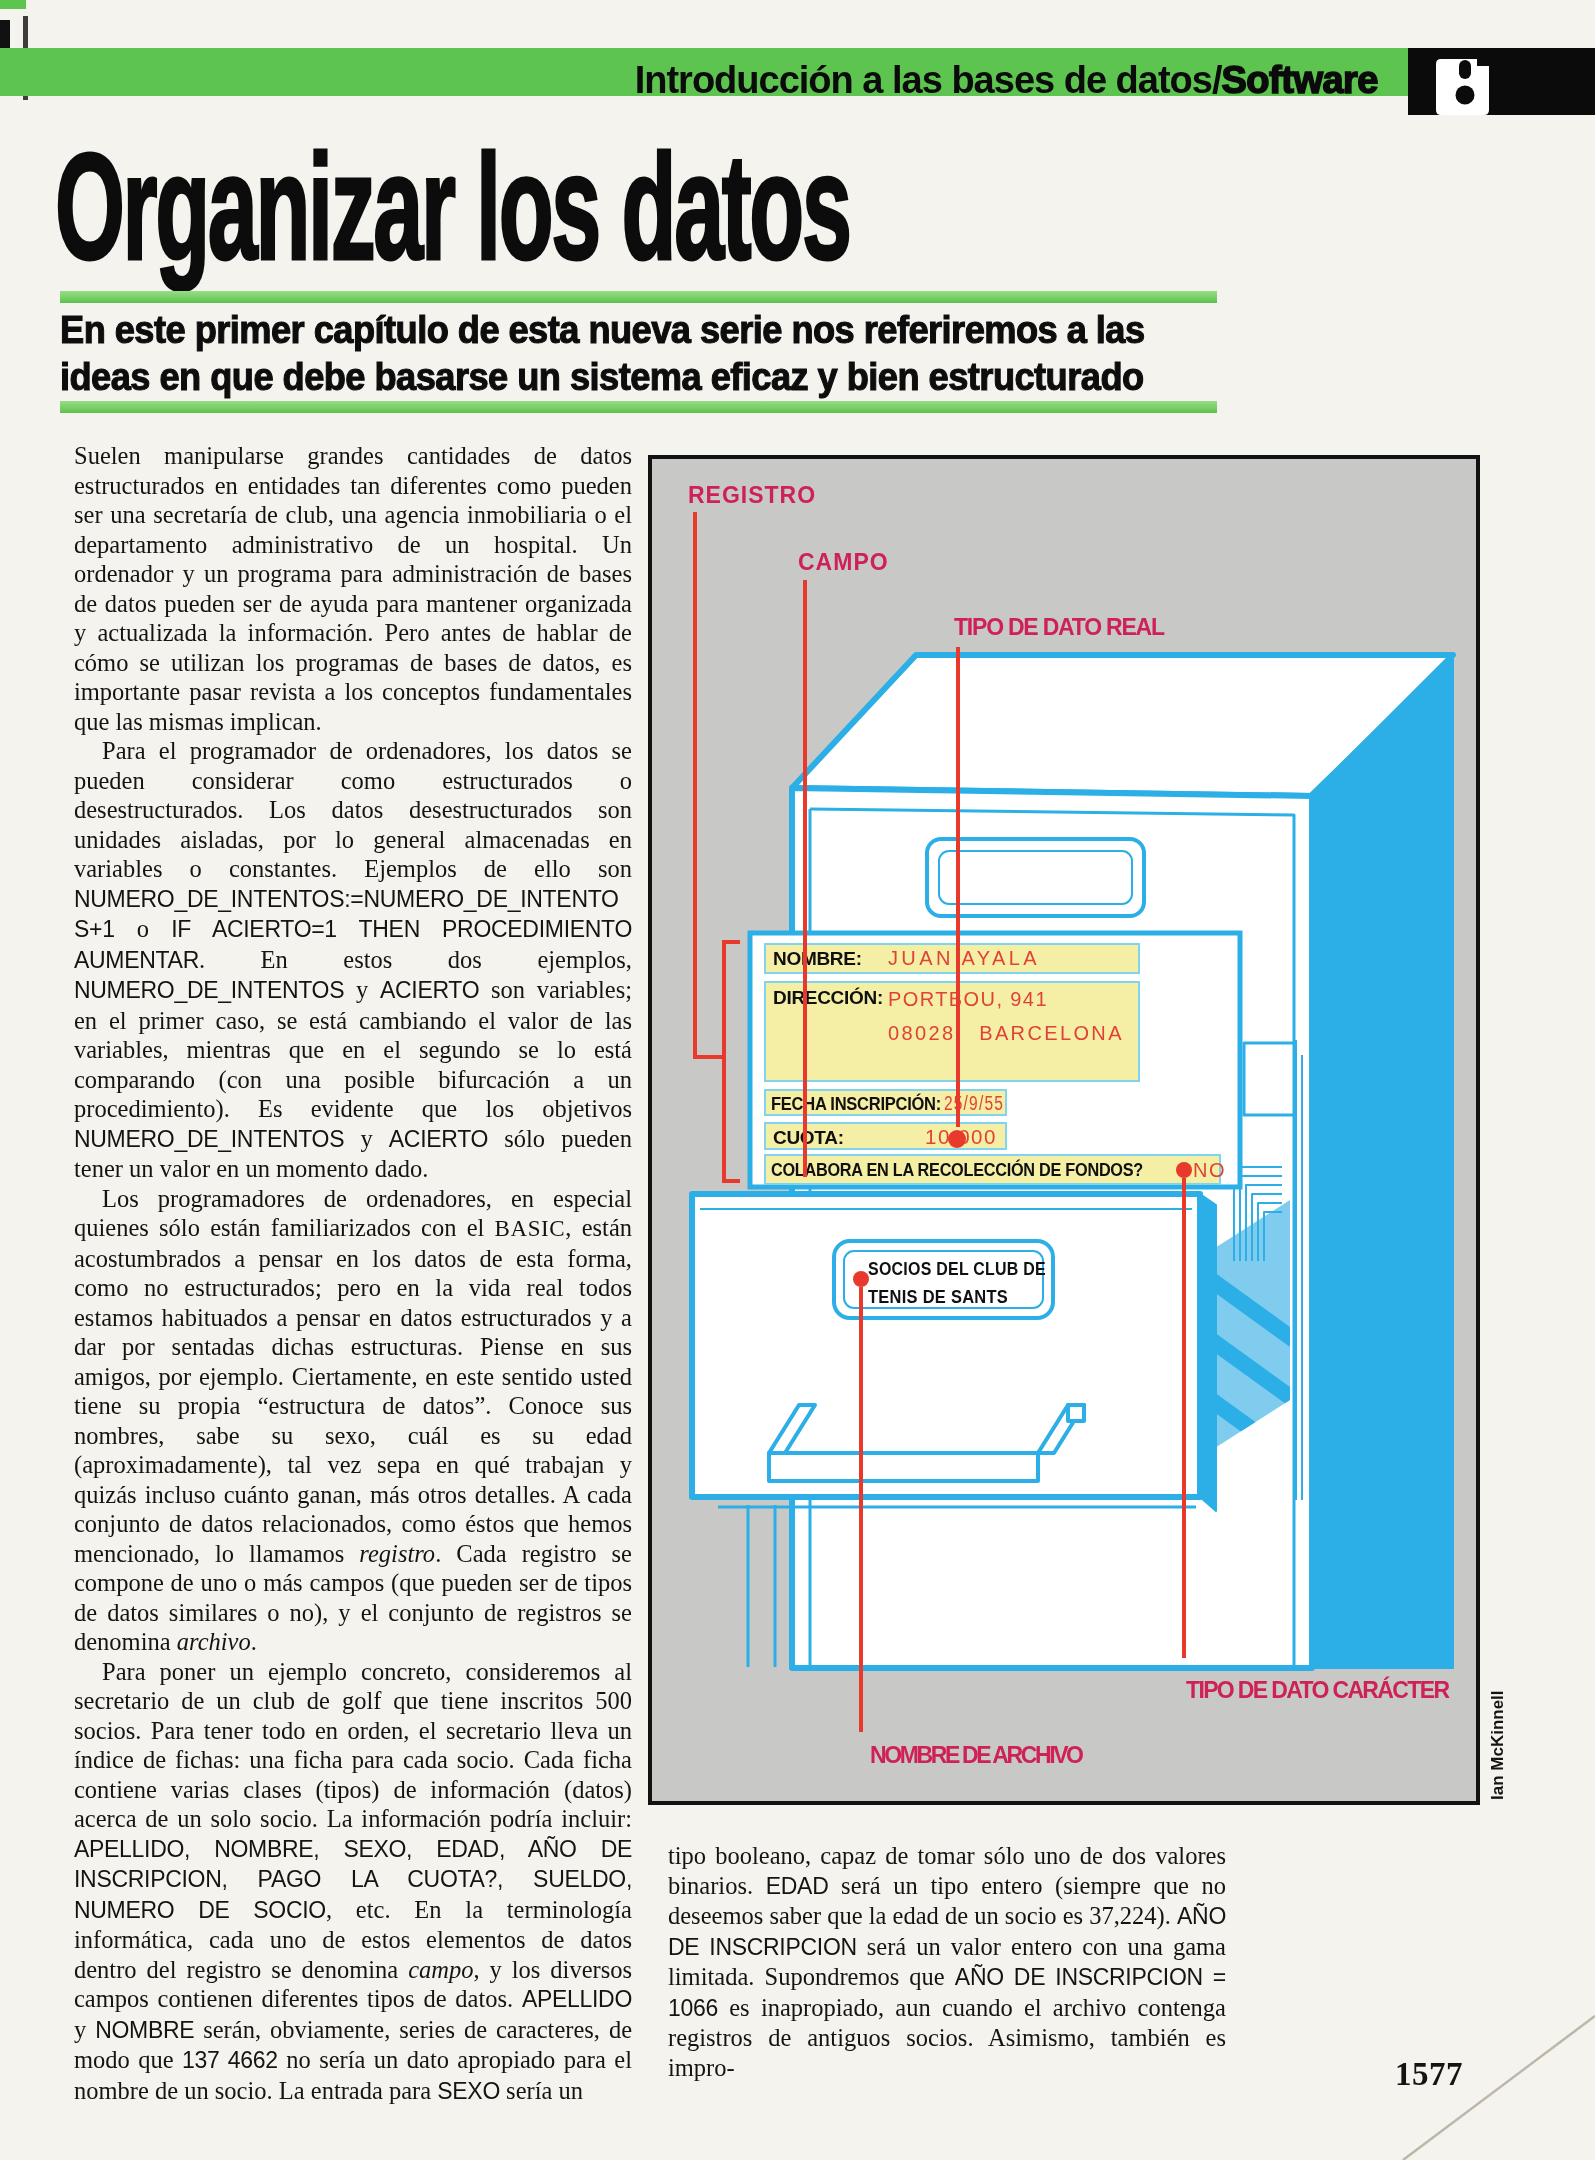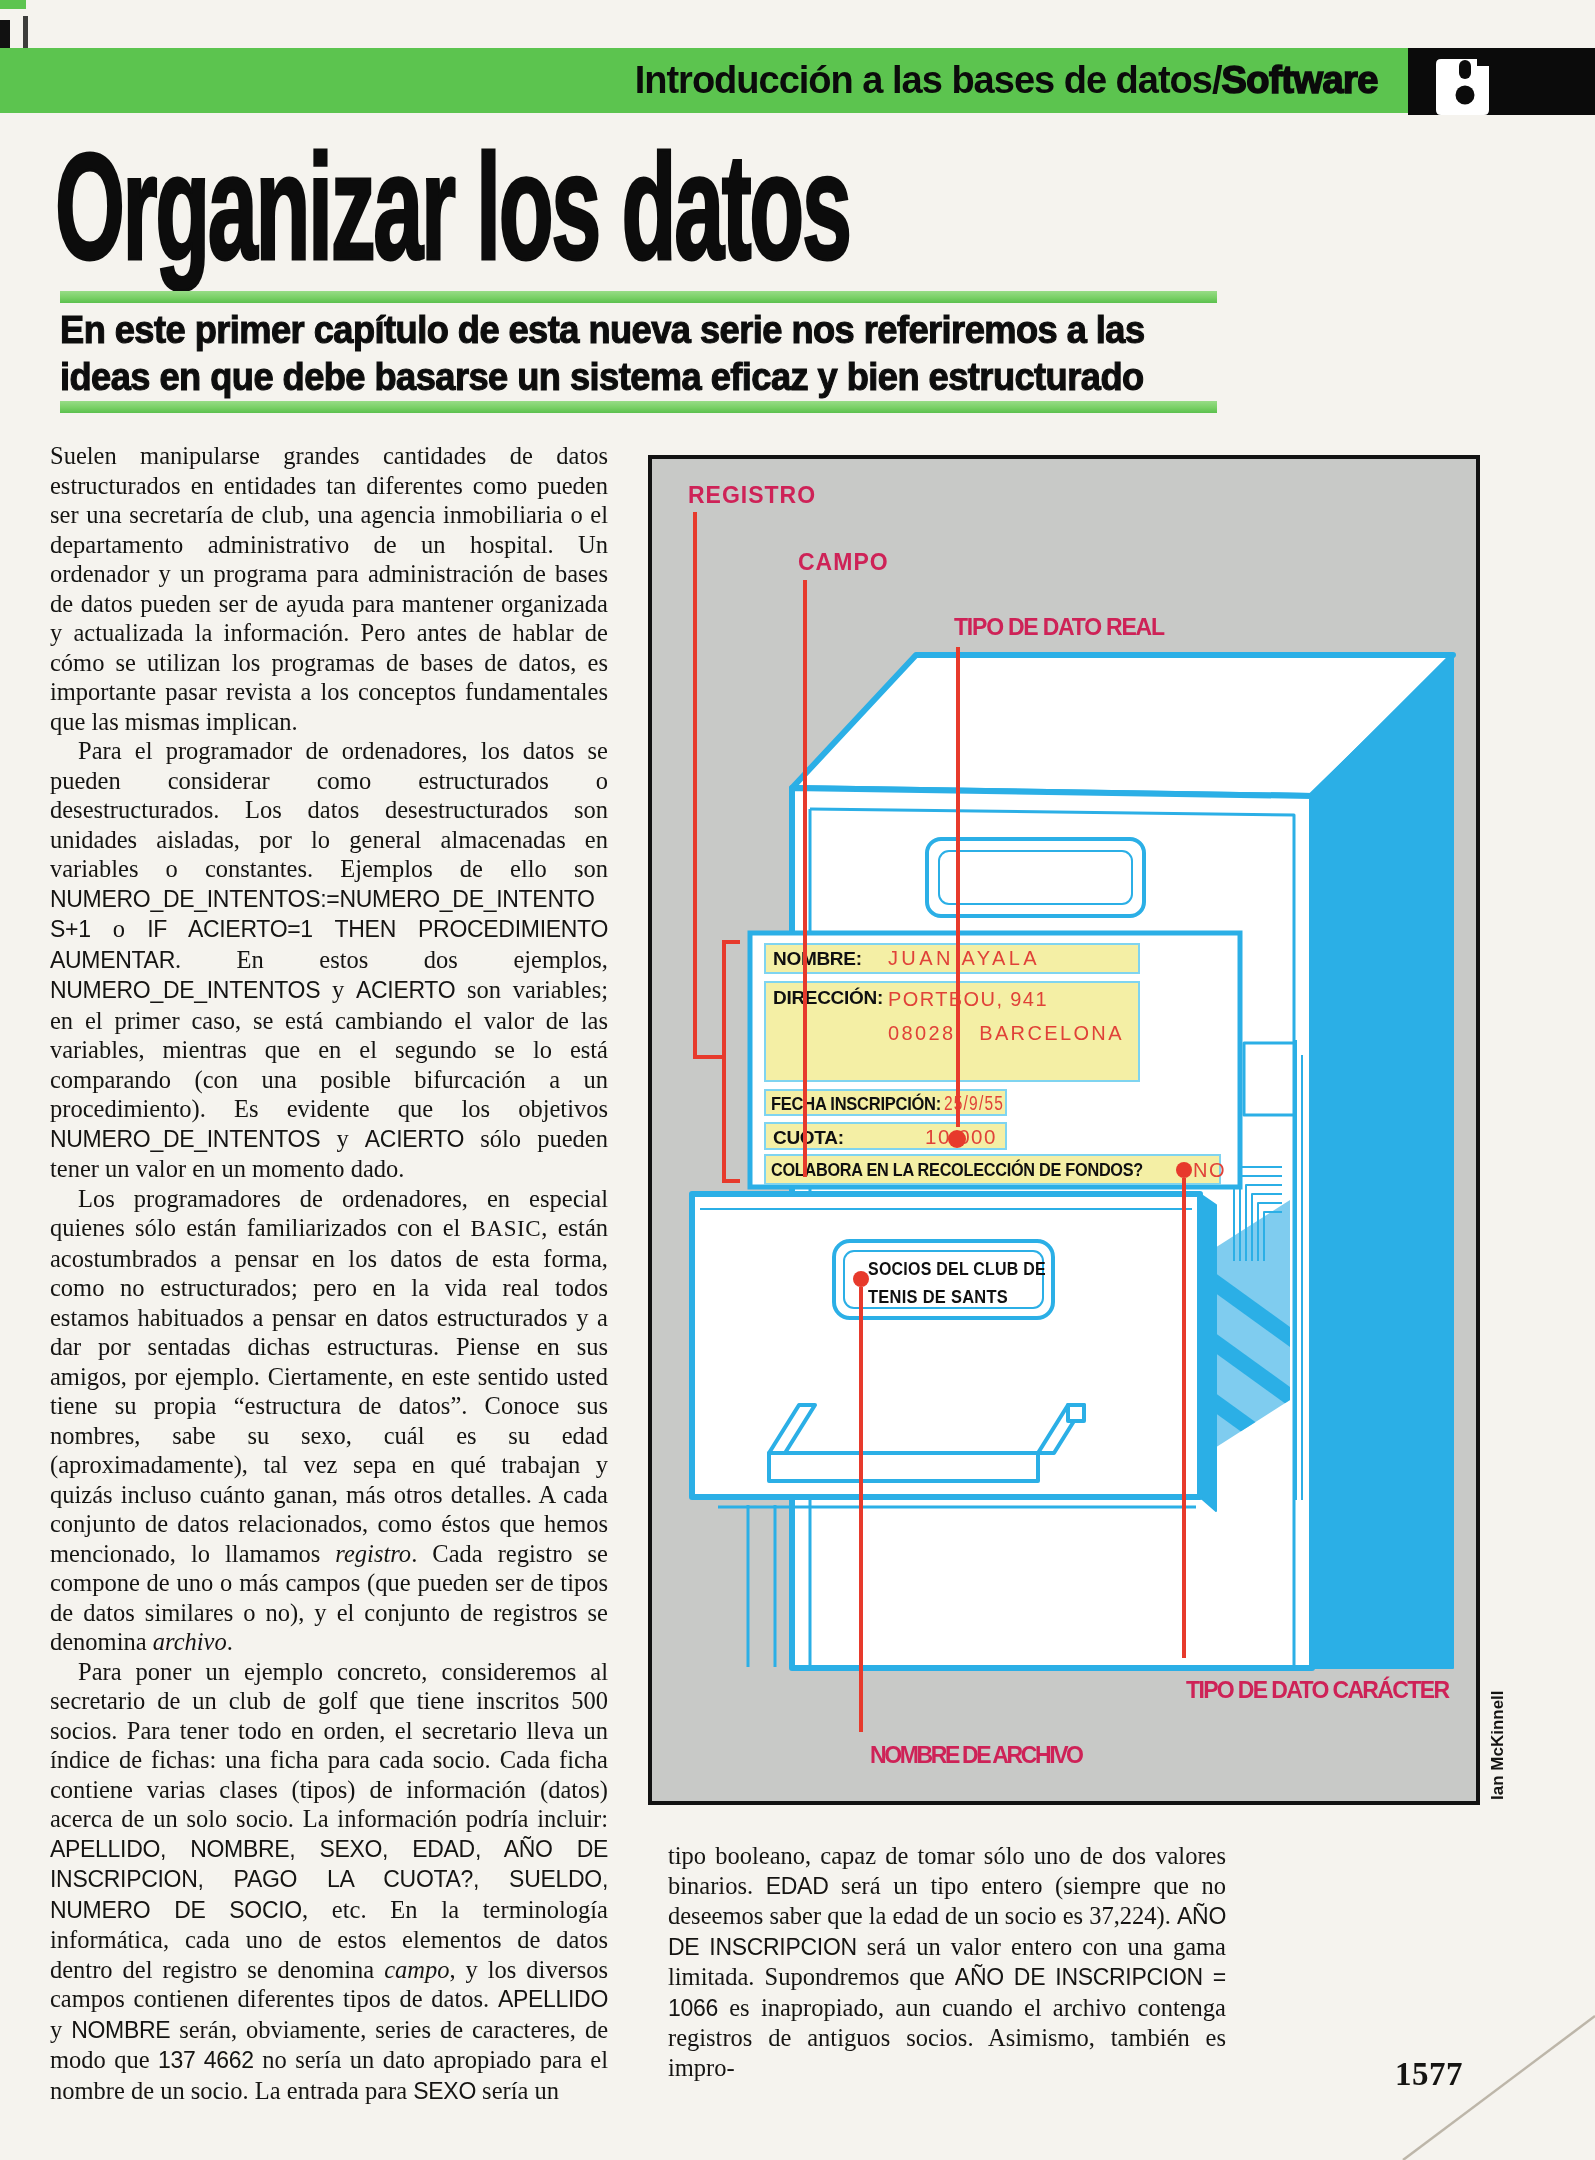--- a/index.html
+++ b/index.html
@@ -8,21 +8,21 @@
     --paper:#f5f3ee; --ink:#151412; --value-red:#e04238;
   }
   html,body{margin:0;padding:0;background:#888;}
   .page{position:relative;width:1595px;height:2160px;background:var(--paper);
         overflow:hidden;font-family:"Liberation Serif","DejaVu Serif",serif;color:var(--ink);}
   
   .art-green-nub{position:absolute;left:0;top:0;width:26px;height:9px;background:var(--green);}
   .art-black-blob{position:absolute;left:0;top:20px;width:10px;height:44px;background:#111;}
   .art-left-line{position:absolute;left:23px;top:16px;width:5px;height:84px;background:#1c1c1c;opacity:.85;}
   
-  .greenbar{position:absolute;left:0;top:48px;width:1408px;height:65px;background:var(--green);}
+  .greenbar{position:absolute;left:0;top:48px;width:1408px;height:48px;background:var(--green);}
   .greenbar .strip{position:absolute;right:30px;top:0;height:64px;line-height:64px;
       font-family:"Liberation Sans","DejaVu Sans",sans-serif;font-size:38px;font-weight:700;
       color:#0b0b0b;letter-spacing:-1px;}
   .greenbar .strip b{font-weight:700;-webkit-text-stroke:1.6px #0b0b0b;letter-spacing:-.5px;}
   .iconbox{position:absolute;left:1408px;top:48px;width:187px;height:67px;background:#0b0b0b;}
   .iconbox svg{position:absolute;left:28px;top:11px;}
   
   .title{position:absolute;left:55px;top:132px;font-family:"Liberation Sans","DejaVu Sans",sans-serif;
       font-size:150px;font-weight:700;letter-spacing:-4px;color:#0c0c0c;-webkit-text-stroke:3px #0c0c0c;
       transform:scaleX(.60);transform-origin:0 0;white-space:nowrap;line-height:1;}
@@ -31,21 +31,21 @@
   .subtitle{position:absolute;left:60px;top:306px;font-family:"Liberation Sans","DejaVu Sans",sans-serif;
       font-size:39px;font-weight:700;line-height:47px;color:#0d0d0d;-webkit-text-stroke:1.1px #0d0d0d;
       letter-spacing:-.6px;transform:scaleX(.93);transform-origin:0 0;white-space:nowrap;}
   
   .col{position:absolute;width:558px;font-size:24.5px;line-height:29.5px;text-align:justify;}
   .col p{margin:0;}
   .col p.ind{text-indent:28px;}
   .col .b{font-family:"Liberation Sans","DejaVu Sans",sans-serif;font-size:23px;letter-spacing:-.3px;overflow-wrap:break-word;}
   .col .i{font-style:italic;}
   .col .sc{font-size:23px;letter-spacing:.6px;}
-  .col1{left:50px;top:441px;}
+  .col1{left:74px;top:441px;}
   .col2{left:648px;top:1841px;margin-left:20px;}
   
   .diagram{position:absolute;left:648px;top:455px;width:832px;height:1350px;}
   .diagram svg{display:block;width:832px;height:1350px;}
   text{font-family:"Liberation Sans","DejaVu Sans",sans-serif;}
   .lbl{fill:var(--magenta);font-size:23px;font-weight:700;letter-spacing:1px;}
   .fldlbl{fill:#101010;font-size:19px;font-weight:700;letter-spacing:-.3px;}
   .fldval{fill:var(--value-red);font-size:20px;font-weight:500;letter-spacing:1.5px;}
   .drwlbl{fill:#101010;font-size:18.5px;font-weight:700;letter-spacing:.3px;}
   

